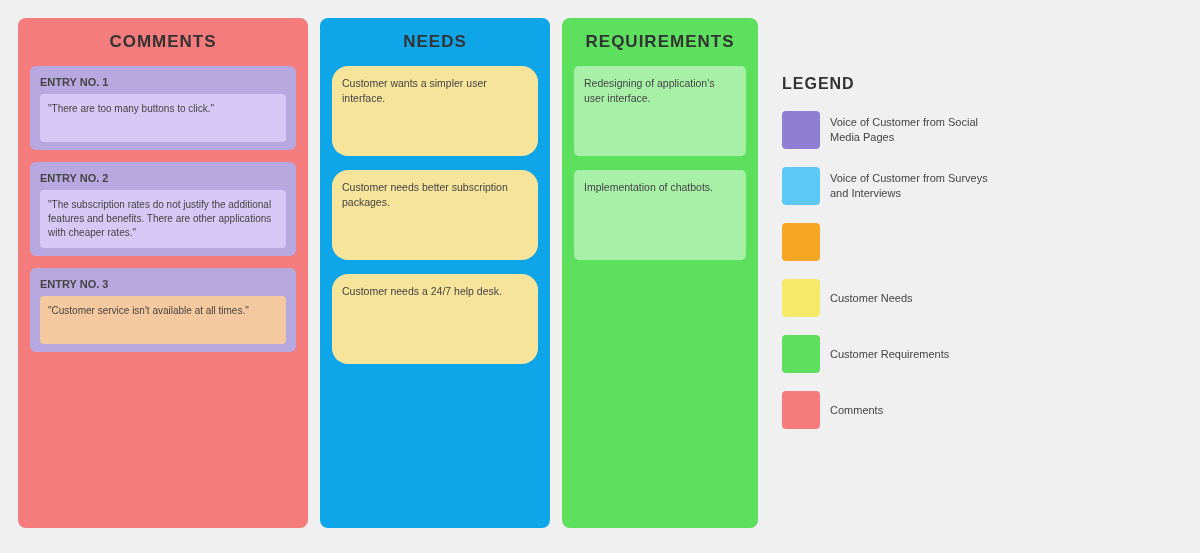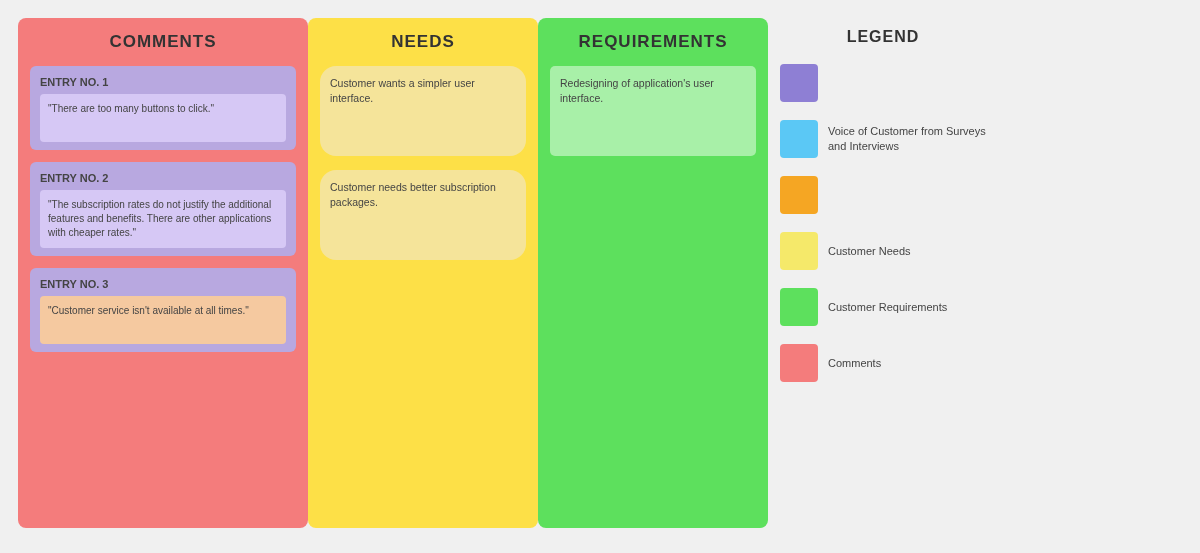--- a/index.html
+++ b/index.html
@@ -9,20 +9,21 @@
       width: 1200px;
       height: 553px;
       display: flex;
       align-items: center;
       justify-content: center;
       overflow: hidden;
     }
     .main-container {
       display: flex;
       flex-direction: row;
+      gap: 12px;
       padding: 18px;
       width: 1200px;
       height: 553px;
       align-items: flex-start;
     }
     .column {
       border-radius: 8px;
       padding: 14px 12px 14px 12px;
       display: flex;
       flex-direction: column;
@@ -61,62 +62,62 @@
       border-radius: 4px;
       padding: 8px 8px;
       min-height: 48px;
     }
     
     .entry-card-orange .entry-body {
       background: #f5c9a0;
     }
     
     .needs-col {
-      background: #fde047;
+      background: #0ea5e9;
       width: 230px;
     }
     .need-card {
       background: #f5e49a;
       border-radius: 16px;
       padding: 10px 10px;
       margin-bottom: 14px;
       font-size: 10.5px;
       color: #444;
       line-height: 1.4;
       min-height: 90px;
     }
     
     .requirements-col {
       background: #5de05d;
-      width: 230px;
+      width: 196px;
     }
     .req-card {
       background: #a8f0a8;
       border-radius: 5px;
       padding: 10px 10px;
       margin-bottom: 14px;
       font-size: 10.5px;
       color: #444;
       line-height: 1.4;
       min-height: 90px;
     }
     
     .legend-col {
       width: 230px;
       padding: 10px 12px;
       display: flex;
       flex-direction: column;
     }
     .legend-title {
-      text-align: center;
       font-weight: bold;
       font-size: 16px;
       letter-spacing: 1px;
       margin-bottom: 18px;
       color: #333;
+      margin-top: 47px;
     }
     .legend-item {
       display: flex;
       align-items: center;
       margin-bottom: 18px;
     }
     .legend-swatch {
       width: 38px;
       height: 38px;
       border-radius: 4px;
@@ -150,32 +151,35 @@
     <div class="entry-card entry-card-orange">
       <div class="entry-title">ENTRY NO. 3</div>
       <div class="entry-body">"Customer service isn't available at all times."</div>
     </div>
   </div>
 
   <div class="column needs-col">
     <div class="column-title">NEEDS</div>
     <div class="need-card">Customer wants a simpler user interface.</div>
     <div class="need-card">Customer needs better subscription packages.</div>
+    <div class="need-card">Customer needs a 24/7 help desk.</div>
   </div>
 
   <div class="column requirements-col">
     <div class="column-title">REQUIREMENTS</div>
     <div class="req-card">Redesigning of application's user interface.</div>
+    <div class="req-card">Implementation of chatbots.</div>
   </div>
 
   <div class="legend-col">
     <div class="legend-title">LEGEND</div>
 
     <div class="legend-item">
       <div class="legend-swatch" style="background:#8e7fd4;"></div>
+      <div class="legend-label">Voice of Customer from Social Media Pages</div>
     </div>
     <div class="legend-item">
       <div class="legend-swatch" style="background:#5bc8f5;"></div>
       <div class="legend-label">Voice of Customer from Surveys and Interviews</div>
     </div>
     <div class="legend-item">
       <div class="legend-swatch" style="background:#f5a623;"></div>
     </div>
     <div class="legend-item">
       <div class="legend-swatch" style="background:#f5e96a;"></div>

